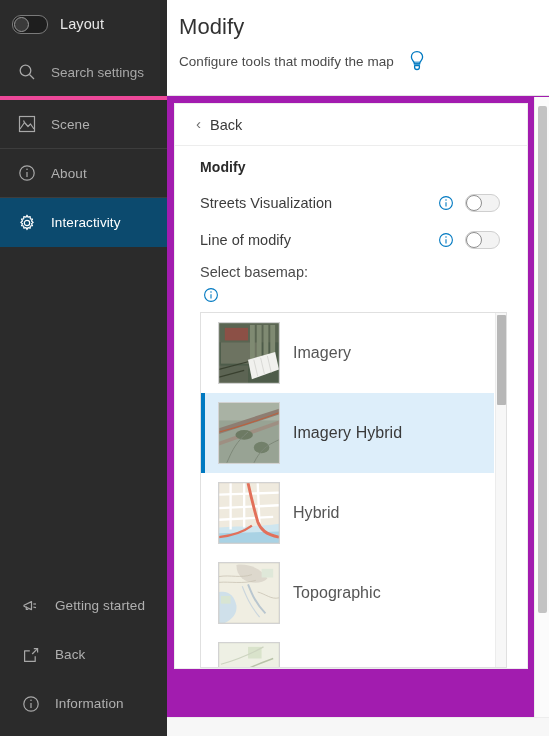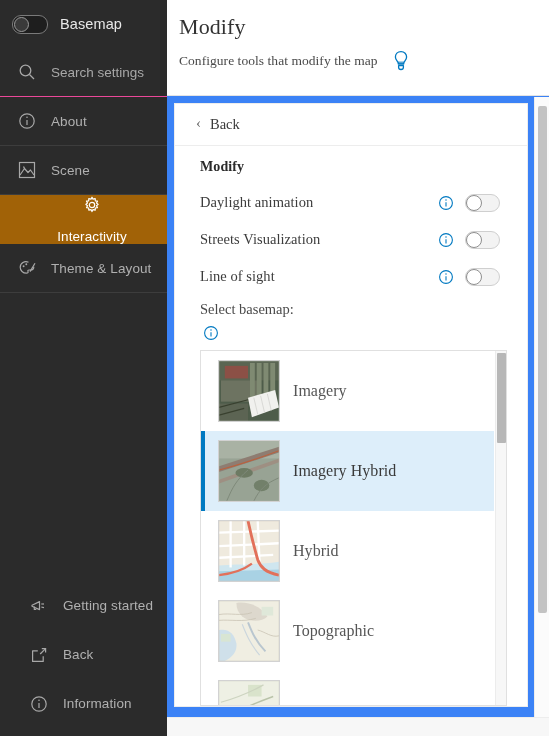--- a/index.html
+++ b/index.html
@@ -54,58 +54,57 @@
     color: #e8e8e8;
     letter-spacing: .1px;
   }
 
   .search-row {
     height: 48px;
     display: flex;
     align-items: center;
     padding-left: 17px;
     gap: 14px;
-    border-bottom: 1px solid #ec4899;
+    border-bottom: 4px solid #ec4899;
   }
   .search-row .lbl { font-size: 13.5px; color: #a8a8a8; }
 
   .nav-list { padding-top: 0px; }
   .nav-item {
     height: 49px;
     display: flex;
     align-items: center;
     padding-left: 17px;
     gap: 14px;
     box-sizing: border-box;
   }
   .nav-item .lbl { font-size: 13.5px; color: #b0b0b0; letter-spacing: .1px; }
-  .nav-item.active { background: #a16207; flex-direction: column; }
+  .nav-item.active { background: #0c4a6e; }
   .nav-item.active .lbl { color: #ffffff; }
   .nav-item.active svg { stroke: #ffffff; }
   .nav-sep {
     border-bottom: 1px solid #3d3d3d;
   }
 
   .bottom-nav {
     position: absolute;
-    left: 12px; bottom: 8px;
+    left: 4px; bottom: 8px;
     width: 167px;
   }
 
   .ico { width: 20px; height: 20px; flex: 0 0 20px; display:block; }
   .ico svg { display:block; width:20px; height:20px; }
 
   
   .main {
     flex: 1 1 auto;
     height: 736px;
     position: relative;
-    background: #3b82f6;
+    background: #a21caf;
     overflow: hidden;
-    font-family: Liberation Serif, serif;
   }
   .main-header {
     background: #ffffff;
     height: 96px;
     box-sizing: border-box;
     padding: 14px 0 0 12px;
     border-bottom: 1px solid #e4e4e4;
   }
   .page-title {
     font-size: 22px;
@@ -300,82 +299,69 @@
 <body>
 
 <div id="app">
 
   <div class="sidebar">
 
     <div class="express-row">
       <div class="mini-switch">
         <div class="knob"></div>
       </div>
-      <span class="express-label">Basemap</span>
+      <span class="express-label">Layout</span>
     </div>
 
     <div class="search-row">
       <span class="ico">
         <svg viewBox="0 0 20 20" fill="none" stroke="#a8a8a8" stroke-width="1.3">
           <circle cx="8.5" cy="8.5" r="5.3"></circle>
             <line x1="12.5" y1="12.5" x2="17" y2="17"></line>
         </svg>
       </span>
       <span class="lbl">Search settings</span>
     </div>
 
     <div class="nav-list">
 
       <div class="nav-item nav-sep">
         <span class="ico">
           <svg viewBox="0 0 20 20" fill="none" stroke="#a8a8a8" stroke-width="1.2">
+            <rect x="2.5" y="2.5" width="15" height="15"></rect>
+            <path d="M3 15 L7.5 8.5 L11 12.5 L13.5 10 L17 15" stroke-linejoin="round"></path>
+            <path d="M6.5 6.5 L7.5 8.5"></path>
+          </svg>
+        </span>
+        <span class="lbl">Scene</span>
+      </div>
+
+      <div class="nav-item nav-sep">
+        <span class="ico">
+          <svg viewBox="0 0 20 20" fill="none" stroke="#a8a8a8" stroke-width="1.2">
             <circle cx="10" cy="10" r="7.2"></circle>
               <line x1="10" y1="9" x2="10" y2="14"></line>
             <circle cx="10" cy="6.3" r="0.8" fill="#a8a8a8" stroke="none"></circle>
           </svg>
         </span>
         <span class="lbl">About</span>
-      </div>
-
-      <div class="nav-item nav-sep">
-        <span class="ico">
-          <svg viewBox="0 0 20 20" fill="none" stroke="#a8a8a8" stroke-width="1.2">
-            <rect x="2.5" y="2.5" width="15" height="15"></rect>
-            <path d="M3 15 L7.5 8.5 L11 12.5 L13.5 10 L17 15" stroke-linejoin="round"></path>
-            <path d="M6.5 6.5 L7.5 8.5"></path>
-          </svg>
-        </span>
-        <span class="lbl">Scene</span>
       </div>
 
       <div class="nav-item active">
         <span class="ico">
           <svg viewBox="0 0 20 20" fill="none" stroke="#ffffff" stroke-width="1.2">
             <circle cx="10" cy="10" r="2.7"></circle>
             <path d="M10 2.2 L11 4.2 L13.2 3.6 L13.3 5.8 L15.5 6.1 L14.5 8 L16.2 9.4 L14.5 10.8
                      L15.5 12.7 L13.3 13 L13.2 15.2 L11 14.6 L10 16.6 L9 14.6 L6.8 15.2 L6.7 13
                      L4.5 12.7 L5.5 10.8 L3.8 9.4 L5.5 8 L4.5 6.1 L6.7 5.8 L6.8 3.6 L9 4.2 Z" stroke-linejoin="round"></path>
           </svg>
         </span>
         <span class="lbl">Interactivity</span>
       </div>
 
-      <div class="nav-item nav-sep">
-        <span class="ico">
-          <svg viewBox="0 0 20 20" fill="none" stroke="#a8a8a8" stroke-width="1.2">
-            <path d="M11.5 4.2 C7.6 2.4 3.2 5 3.2 9.2 C3.2 12.6 6 15.2 9.4 15.2
-                     C10.9 15.2 11.4 14.3 11 13.5 C10.6 12.7 11.1 12 12 12
-                     L13.4 12 C15.4 12 16.8 10.5 16.8 8.7" stroke-linejoin="round"></path>
-            <circle cx="6.6" cy="8.2" r="0.95" fill="#a8a8a8" stroke="none"></circle>
-            <circle cx="9.3" cy="6.3" r="0.95" fill="#a8a8a8" stroke="none"></circle>
-            <line x1="13" y1="13.6" x2="18" y2="5.2"></line>
-          </svg>
-        </span>
-        <span class="lbl">Theme &amp; Layout</span>
-      </div>
     </div>
 
     <div class="bottom-nav">
       <div class="nav-item">
         <span class="ico">
           <svg viewBox="0 0 20 20" fill="none" stroke="#a8a8a8" stroke-width="1.2">
             <path d="M3 9.3 L10.5 5.6 L10.5 13.6 L3 10.3 Z" stroke-linejoin="round"></path>
             <path d="M5.3 10.6 L5.3 13.4 L7.3 13.4" stroke-linejoin="round"></path>
             <line x1="12.3" y1="8" x2="15" y2="8"></line>
             <line x1="12.3" y1="11" x2="15" y2="11.6"></line>
@@ -429,50 +415,37 @@
 
     <div class="card">
       <div class="back-row">
         <span class="back-chev">‹</span>
         <span class="back-label">Back</span>
       </div>
 
       <div class="card-body">
         <div class="section-title">Modify</div>
 
-        <div class="toggle-row">
-          <span class="t-label">Daylight animation</span>
-          <span class="info-i">
-            <svg viewBox="0 0 16 16" fill="none" stroke="#0079c1" stroke-width="1.1">
-              <circle cx="8" cy="8" r="6.4"></circle>
-                <line x1="8" y1="7.3" x2="8" y2="11.4"></line>
-              <circle cx="8" cy="4.9" r="0.75" fill="#0079c1" stroke="none"></circle>
-            </svg>
-          </span>
-          <span class="switch">
-              <span class="k"></span>
-            </span>
-        </div>
 
         <div class="toggle-row">
           <span class="t-label">Streets Visualization</span>
           <span class="info-i">
             <svg viewBox="0 0 16 16" fill="none" stroke="#0079c1" stroke-width="1.1">
               <circle cx="8" cy="8" r="6.4"></circle>
                 <line x1="8" y1="7.3" x2="8" y2="11.4"></line>
               <circle cx="8" cy="4.9" r="0.75" fill="#0079c1" stroke="none"></circle>
             </svg>
           </span>
           <span class="switch">
               <span class="k"></span>
             </span>
         </div>
 
         <div class="toggle-row">
-          <span class="t-label">Line of sight</span>
+          <span class="t-label">Line of modify</span>
           <span class="info-i">
             <svg viewBox="0 0 16 16" fill="none" stroke="#0079c1" stroke-width="1.1">
               <circle cx="8" cy="8" r="6.4"></circle>
                 <line x1="8" y1="7.3" x2="8" y2="11.4"></line>
               <circle cx="8" cy="4.9" r="0.75" fill="#0079c1" stroke="none"></circle>
             </svg>
           </span>
           <span class="switch">
               <span class="k"></span>
             </span>

